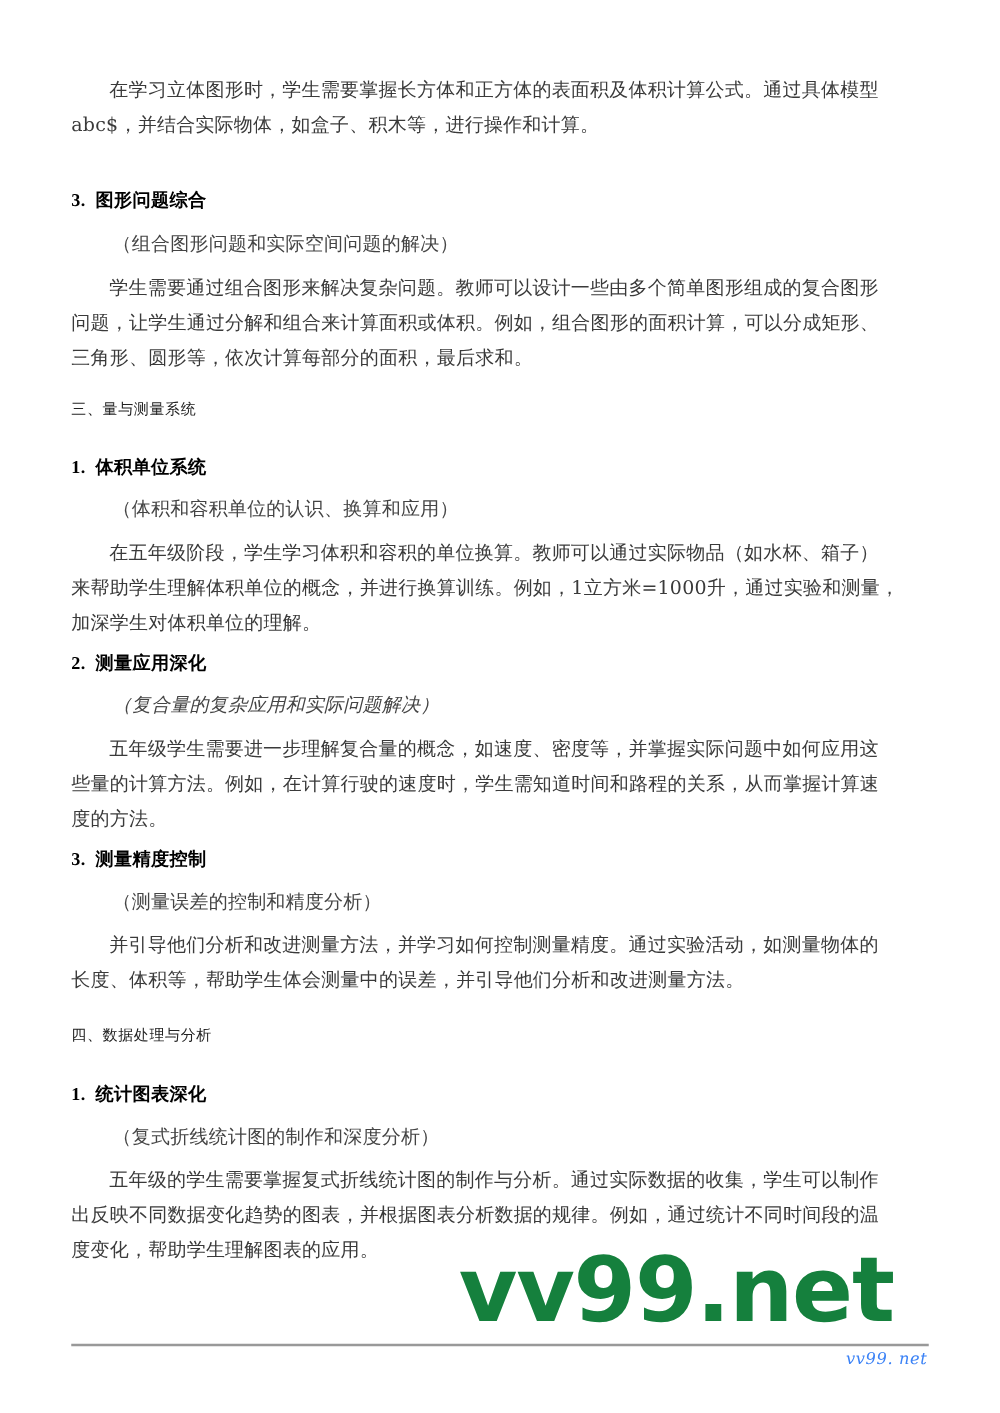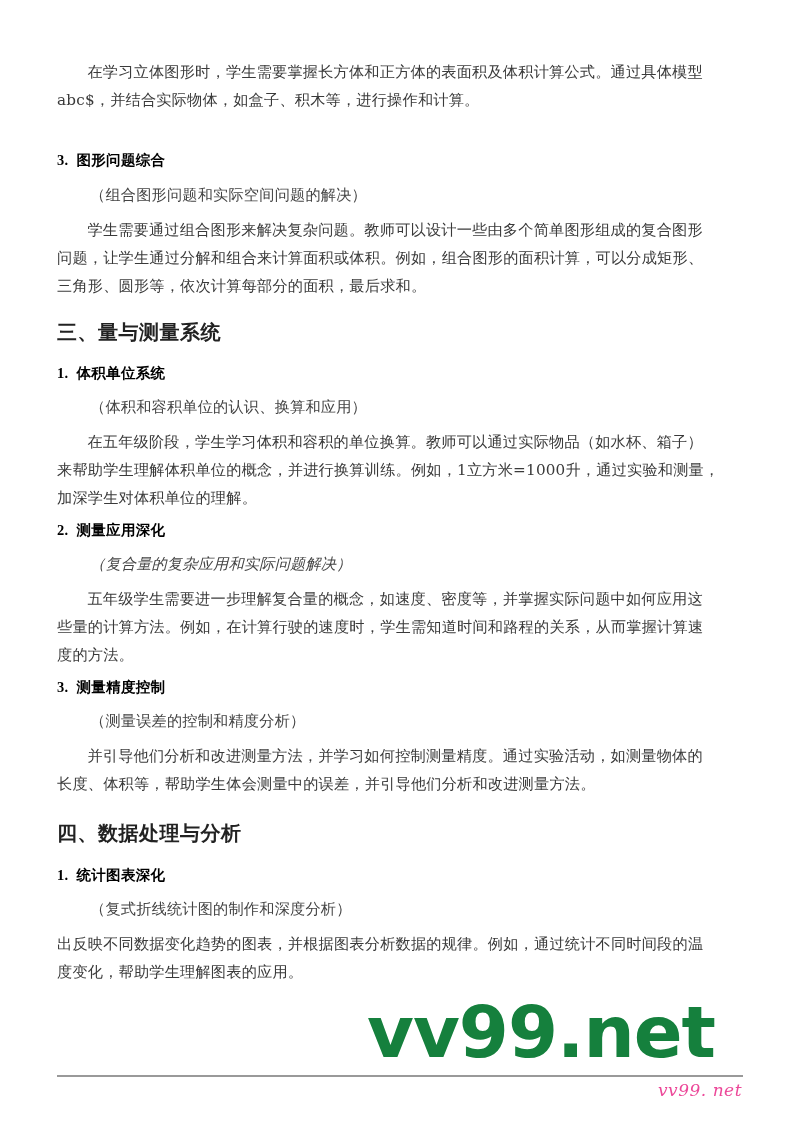--- a/index.html
+++ b/index.html
@@ -1,29 +1,29 @@
 <!DOCTYPE html>
 <html><head>
 <meta charset="utf-8">
 <style>
   html, body { margin: 0; padding: 0; background: #ffffff; }
   body { width: 800px; height: 1130px; position: relative; overflow: hidden;
          font-family: "DejaVu Serif", "Liberation Serif", serif; color: #333333; }
   .page { position: absolute; left: 0; top: 0; width: 800px; height: 800px; }
   .block { position: absolute; left: 57px; width: 690px; }
   .para { font-size: 15.2px; line-height: 28px; text-indent: 2em; color: #3a3a3a; letter-spacing: 0.2px; text-align: justify; }
-  .h2 { font-family: "DejaVu Sans", "Liberation Sans", sans-serif; font-weight: bold; font-size: 20px; color: #222222; letter-spacing: 0.5px; }
+  .h2 { font-family: "DejaVu Sans", "Liberation Sans", sans-serif; font-weight: normal; font-size: 12px; color: #222222; letter-spacing: 0.5px; }
   .h3 { font-family: "DejaVu Sans", "Liberation Sans", sans-serif; font-weight: bold; font-size: 14.5px; color: #000000; letter-spacing: 0.3px; }
   .h3 .num { margin-right: 8px; font-family: "Liberation Serif", serif; font-weight: bold; }
   .sub { position: absolute; left: 90px; font-size: 15.2px; color: #444444; letter-spacing: 0.2px; text-align: center; }
   .watermark { position: absolute; left: 367px; top: 990px; font-family: "DejaVu Sans", "Liberation Sans", sans-serif;
                font-weight: bold; font-size: 72px; color: #15803d; letter-spacing: -1px; }
   .footer-line { position: absolute; left: 57px; top: 1075px; width: 686px; height: 0; border-top: 2px solid #999999; }
   .footer-text { position: absolute; right: 58px; top: 1080px; font-family: "DejaVu Serif", serif; font-style: italic;
-                 font-size: 17px; color: #ec4899; letter-spacing: 0.5px; }
+                 font-size: 13px; color: #3b82f6; letter-spacing: 0.5px; }
 </style>
 </head>
 <body>
 
 <div class="page">
 
   <div class="block para" style="top:58px;">
     <div>在学习立体图形时，学生需要掌握长方体和正方体的表面积及体积计算公式。通过具体模型</div>
     <div style="text-indent:0">abc$，并结合实际物体，如盒子、积木等，进行操作和计算。</div>
   </div>
@@ -69,20 +69,21 @@
     <div style="text-indent:0">长度、体积等，帮助学生体会测量中的误差，并引导他们分析和改进测量方法。</div>
   </div>
 
   <div class="block h2" style="top:820px;">四、数据处理与分析</div>
 
   <div class="block h3" style="top:866px;">
     <span class="num">1.</span><span>统计图表深化</span>
   </div>
   <div class="sub" style="top:899px;">（复式折线统计图的制作和深度分析）</div>
   <div class="block para" style="top:930px;">
+    <div>五年级的学生需要掌握复式折线统计图的制作与分析。通过实际数据的收集，学生可以制作</div>
     <div style="text-indent:0">出反映不同数据变化趋势的图表，并根据图表分析数据的规律。例如，通过统计不同时间段的温</div>
     <div style="text-indent:0">度变化，帮助学生理解图表的应用。</div>
   </div>
 
   <div class="watermark">vv99.net</div>
 
   <div class="footer-line"></div>
   <div class="footer-text">vv99. net</div>
 
 </div>

